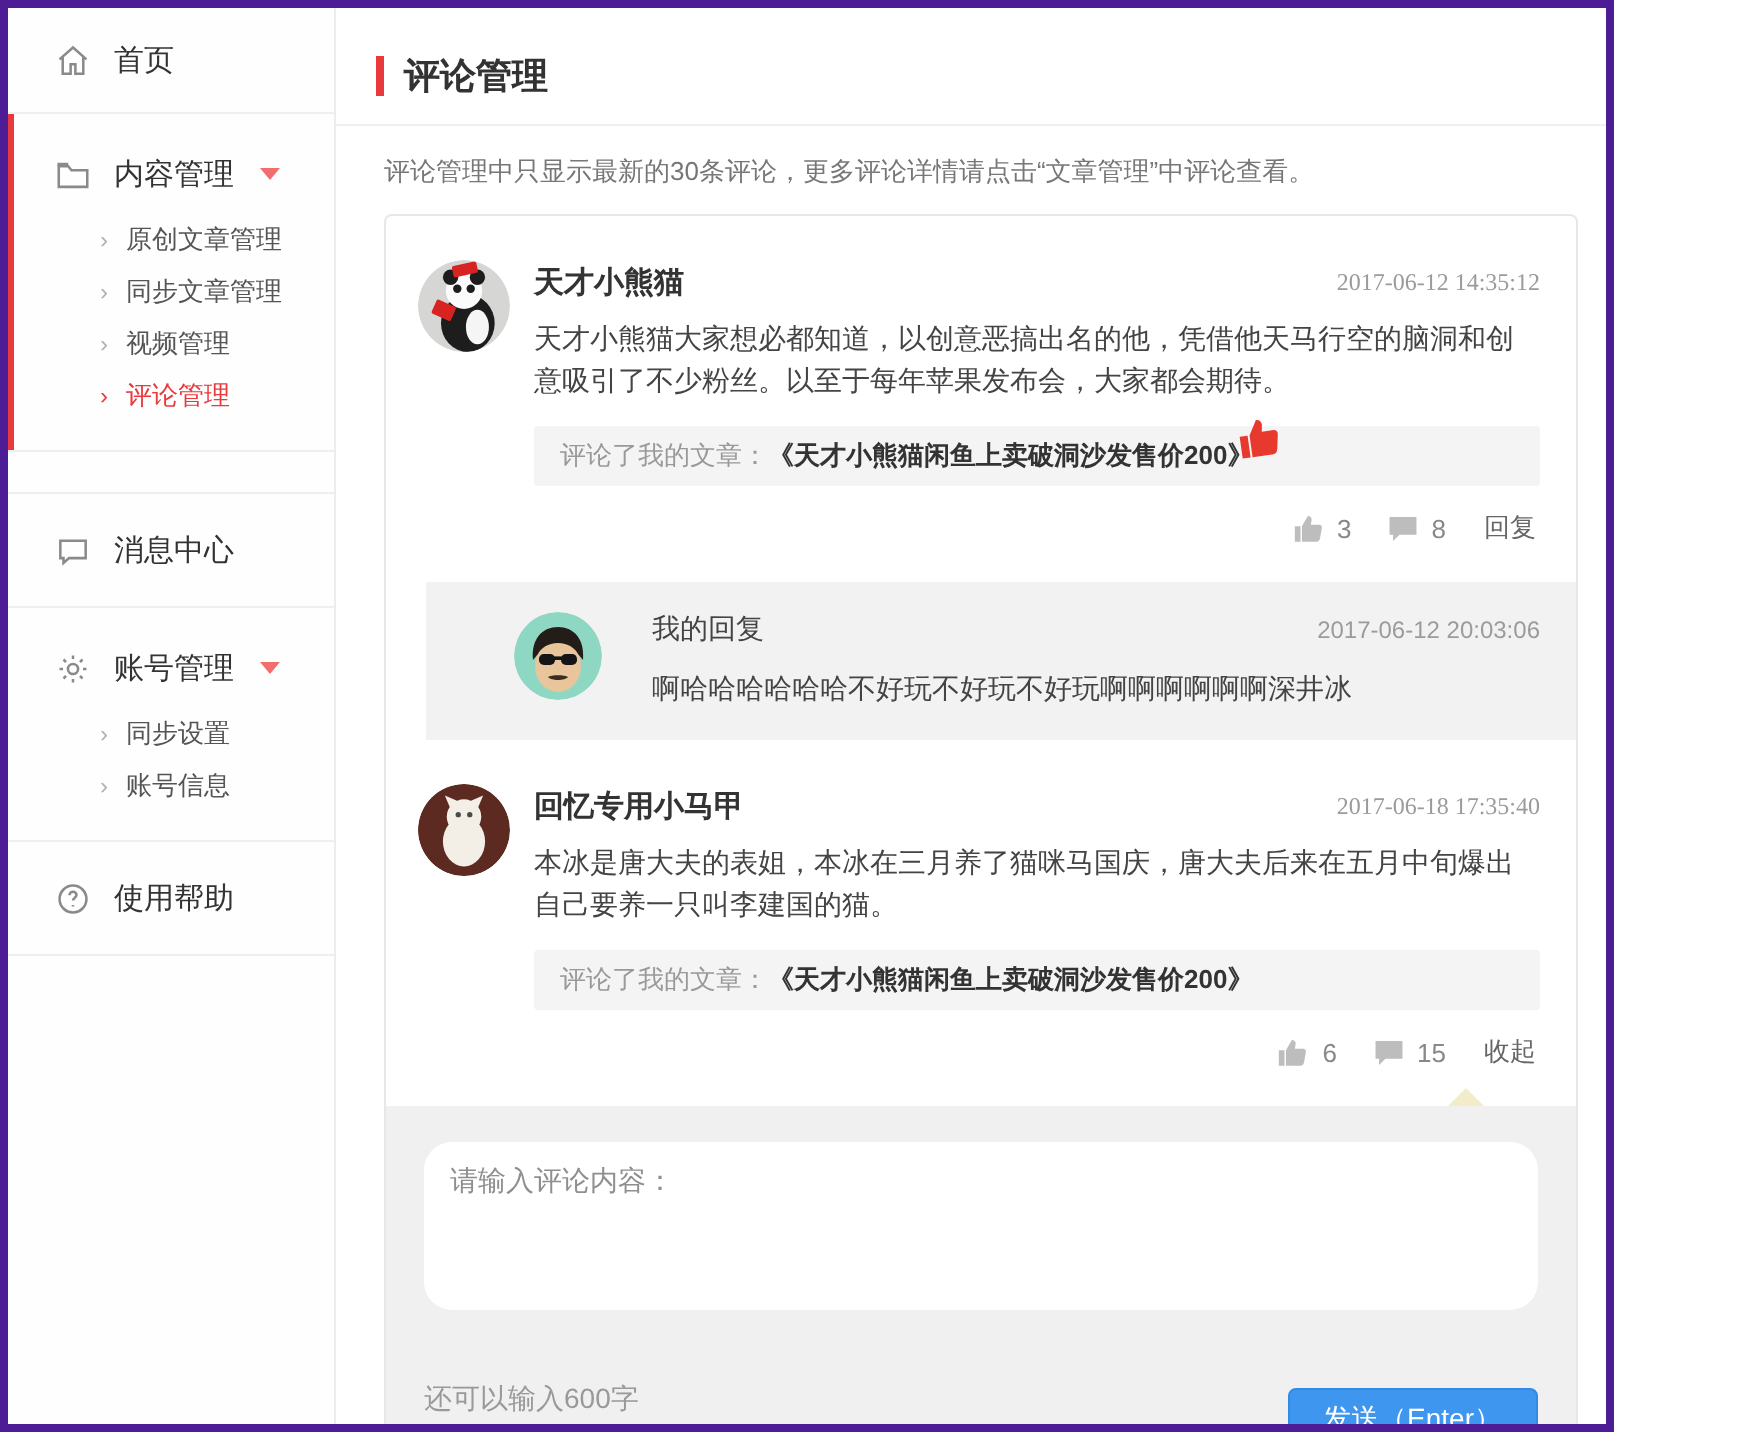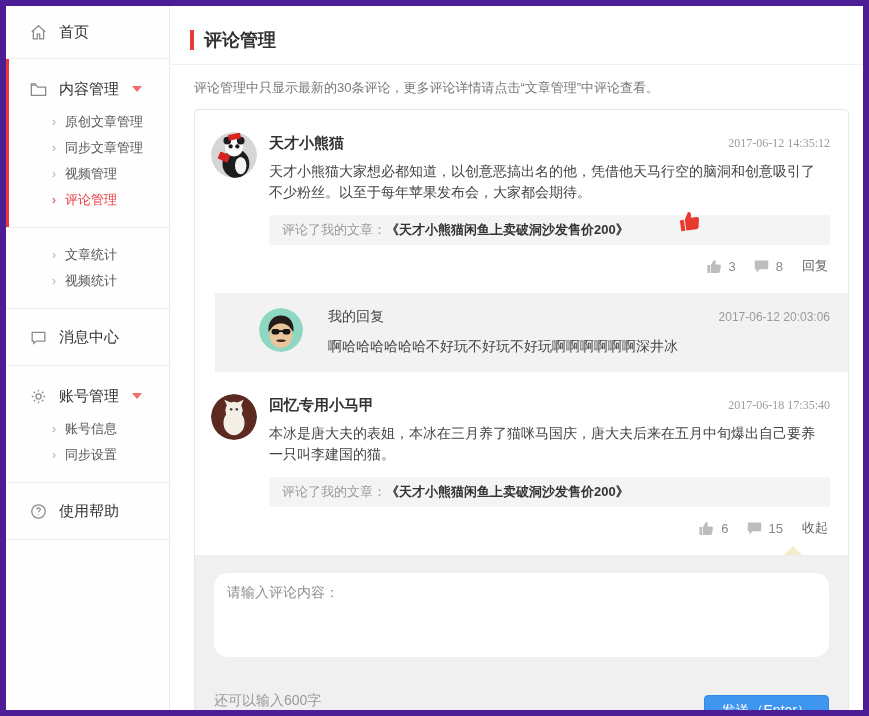--- a/index.html
+++ b/index.html
@@ -1,17 +1,17 @@
 <!DOCTYPE html>
 <html><head>
 <meta charset="utf-8">
 <style>
   * { margin:0; padding:0; box-sizing:border-box; }
   html,body { width:869px; height:716px; font-family:"Liberation Sans","DejaVu Sans",sans-serif; background:#fff; }
-  .frame { width:869px; height:716px; border:6px solid #4c1d95; background:#0c4a6e; display:flex; overflow:hidden; }
+  .frame { width:807px; height:716px; border:4px solid #4c1d95; background:#0c4a6e; display:flex; overflow:hidden; }
 
   
   .sidebar { width:164px; flex:0 0 164px; background:#fefefe; border-right:1px solid #ececec; overflow:hidden; }
   .nav-item { height:52px; display:flex; align-items:center; padding-left:22px; gap:11px; font-size:15px; color:#333; cursor:pointer; }
   .sb-divider { height:1px; background:#efefef; }
   .nav-group { position:relative; padding:12px 0 8px; }
   .nav-group.active { }
   .nav-group.active .red-rail { position:absolute; left:0; top:0; bottom:0; width:3px; background:#e8393d; }
   .group-header { display:flex; align-items:center; padding-left:22px; gap:11px; height:36px; font-size:15px; color:#333; cursor:pointer; }
   .caret-down { width:0; height:0; border-left:5px solid transparent; border-right:5px solid transparent; border-top:6px solid #f26d6d; margin-left:2px; }
@@ -103,24 +103,20 @@
       <div class="sub-list">
         <div class="sub-item">原创文章管理</div>
         <div class="sub-item">同步文章管理</div>
         <div class="sub-item">视频管理</div>
         <div class="sub-item active">评论管理</div>
       </div>
     </div>
     <div class="sb-divider"></div>
 
     <div class="nav-group">
-      <div class="sub-list">
-        <div class="sub-item">文章统计</div>
-        <div class="sub-item">视频统计</div>
-      </div>
     </div>
     <div class="sb-divider"></div>
 
     <div class="nav-item" style="height:56px;">
       <span class="sb-icon">
         <svg viewBox="0 0 24 24">
             <path d="M4 5.5h16v11H9.5L6 19.5v-3H4z"></path>
           </svg>
       </span>
       <span>消息中心</span>
@@ -132,22 +128,22 @@
         <span class="sb-icon">
           <svg viewBox="0 0 24 24">
               <circle cx="12" cy="12" r="3.2"></circle>
               <path d="M12 3.5v2.2M12 18.3v2.2M3.5 12h2.2M18.3 12h2.2M6 6l1.6 1.6M16.4 16.4L18 18M18 6l-1.6 1.6M7.6 16.4L6 18"></path>
             </svg>
         </span>
         <span>账号管理</span>
         <span class="caret-down"></span>
       </div>
       <div class="sub-list">
+        <div class="sub-item">同步设置</div>
         <div class="sub-item">账号信息</div>
-        <div class="sub-item">同步设置</div>
       </div>
     </div>
     <div class="sb-divider"></div>
 
     <div class="nav-item" style="height:56px;">
       <span class="sb-icon">
         <svg viewBox="0 0 24 24">
             <circle cx="12" cy="12" r="8.5"></circle>
             <path d="M9.8 9.6c0-1.3 1-2.2 2.2-2.2s2.2.9 2.2 2.1c0 1.6-2.2 1.8-2.2 3.5"></path>
             <path d="M12 15.8v.9"></path>

